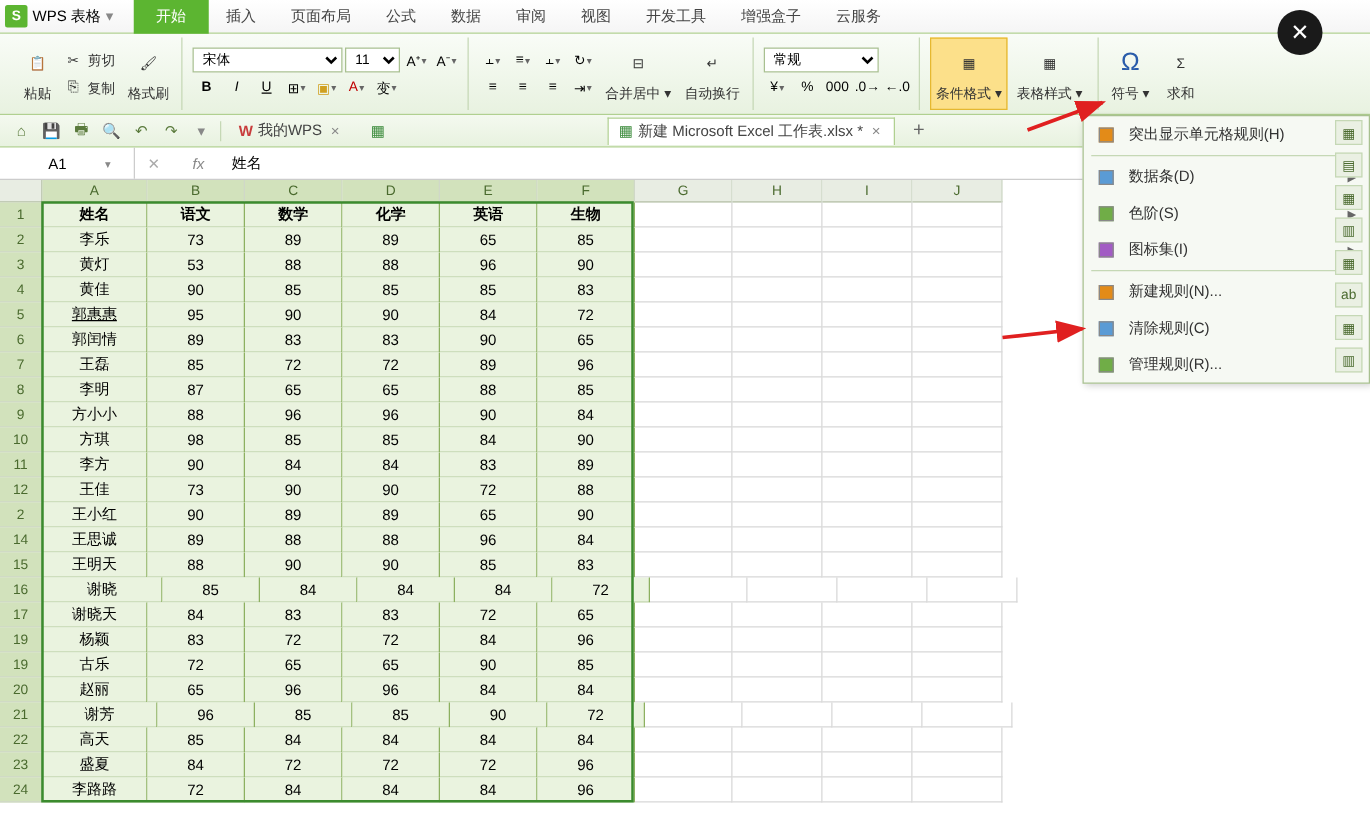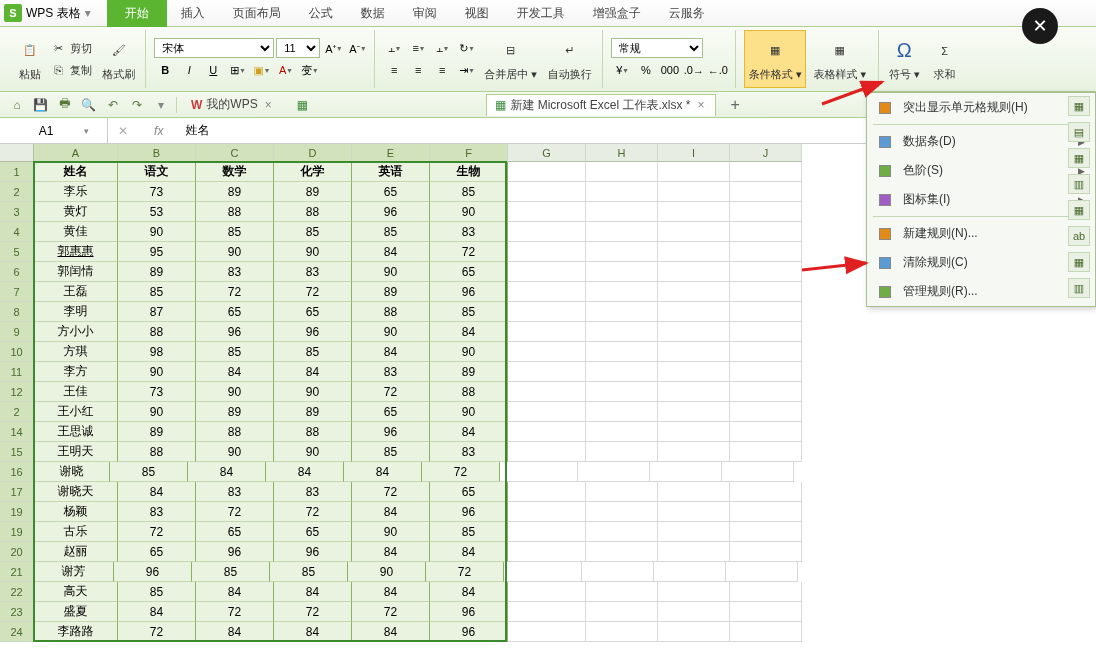--- a/index.html
+++ b/index.html
@@ -449,21 +449,21 @@
           <div class="cell databg" style="width: 78px;">90</div>
           <div class="cell databg" style="width: 78px;">90</div>
           <div class="cell databg" style="width: 78px;">85</div>
           <div class="cell databg" style="width: 78px;">83</div>
           <div class="cell" style="width: 78px;"></div>
           <div class="cell" style="width: 72px;"></div>
           <div class="cell" style="width: 72px;"></div>
           <div class="cell" style="width: 72px;"></div>
         </div>
         <div class="cell-row">
-          <div class="cell databg" style="width: 76px;">谢晓</div>
+          <div class="cell databg" style="width: 96px;">谢晓</div>
           <div class="cell databg" style="width: 78px;">85</div>
           <div class="cell databg" style="width: 78px;">84</div>
           <div class="cell databg" style="width: 78px;">84</div>
           <div class="cell databg" style="width: 78px;">84</div>
           <div class="cell databg" style="width: 78px;">72</div>
           <div class="cell" style="width: 78px;"></div>
           <div class="cell" style="width: 72px;"></div>
           <div class="cell" style="width: 72px;"></div>
           <div class="cell" style="width: 72px;"></div>
         </div>
@@ -509,21 +509,21 @@
           <div class="cell databg" style="width: 78px;">96</div>
           <div class="cell databg" style="width: 78px;">96</div>
           <div class="cell databg" style="width: 78px;">84</div>
           <div class="cell databg" style="width: 78px;">84</div>
           <div class="cell" style="width: 78px;"></div>
           <div class="cell" style="width: 72px;"></div>
           <div class="cell" style="width: 72px;"></div>
           <div class="cell" style="width: 72px;"></div>
         </div>
         <div class="cell-row">
-          <div class="cell databg" style="width: 80px; text-align: right;">谢芳</div>
+          <div class="cell databg" style="width: 92px; text-align: right;">谢芳</div>
           <div class="cell databg" style="width: 78px;">96</div>
           <div class="cell databg" style="width: 78px;">85</div>
           <div class="cell databg" style="width: 78px;">85</div>
           <div class="cell databg" style="width: 78px;">90</div>
           <div class="cell databg" style="width: 78px;">72</div>
           <div class="cell" style="width: 78px;"></div>
           <div class="cell" style="width: 72px;"></div>
           <div class="cell" style="width: 72px;"></div>
           <div class="cell" style="width: 72px;"></div>
         </div>

